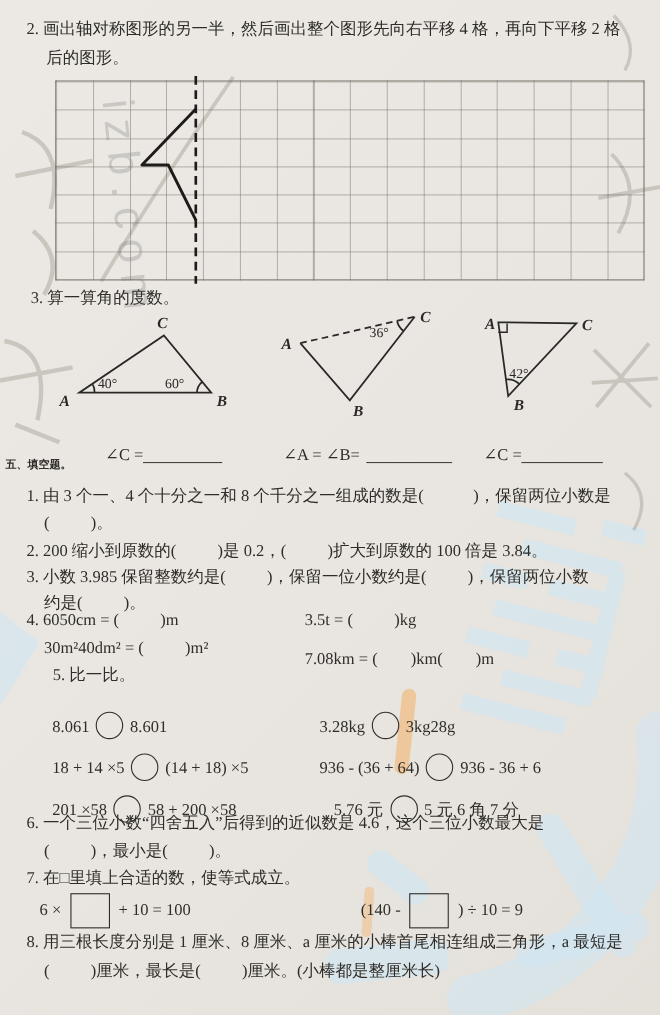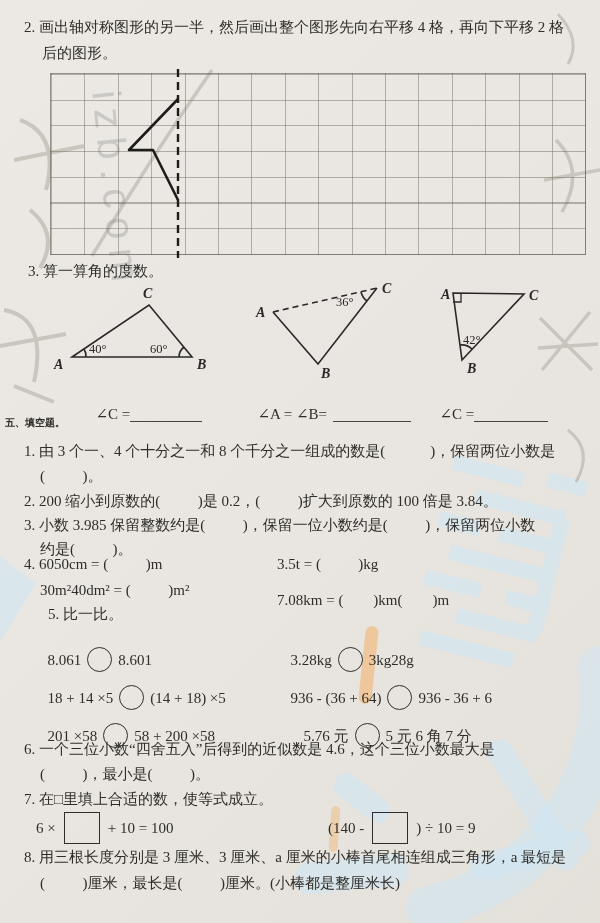--- a/index.html
+++ b/index.html
@@ -176,14 +176,14 @@
 
 <div class="line" style="left:24px;top:790px;">7. 在□里填上合适的数，使等式成立。</div>
 
 <div class="eqrow" style="left:36px;top:810px;height:36px;">
   <span>6 ×</span><span class="blank-box"></span><span>+ 10 = 100</span>
 </div>
 <div class="eqrow" style="left:328px;top:810px;height:36px;">
   <span>(140 -</span><span class="blank-box"></span><span>) ÷ 10 = 9</span>
 </div>
 
-<div class="line" style="left:24px;top:848px;">8. 用三根长度分别是 3 厘米、3 厘米、a 厘米的小棒首尾相连组成三角形，a 最短是</div>
+<div class="line" style="left:24px;top:848px;">8. 用三根长度分别是 1 厘米、8 厘米、a 厘米的小棒首尾相连组成三角形，a 最短是</div>
 <div class="line" style="left:40px;top:874px;">(          )厘米，最长是(          )厘米。(小棒都是整厘米长)</div>
 
 </body></html>

